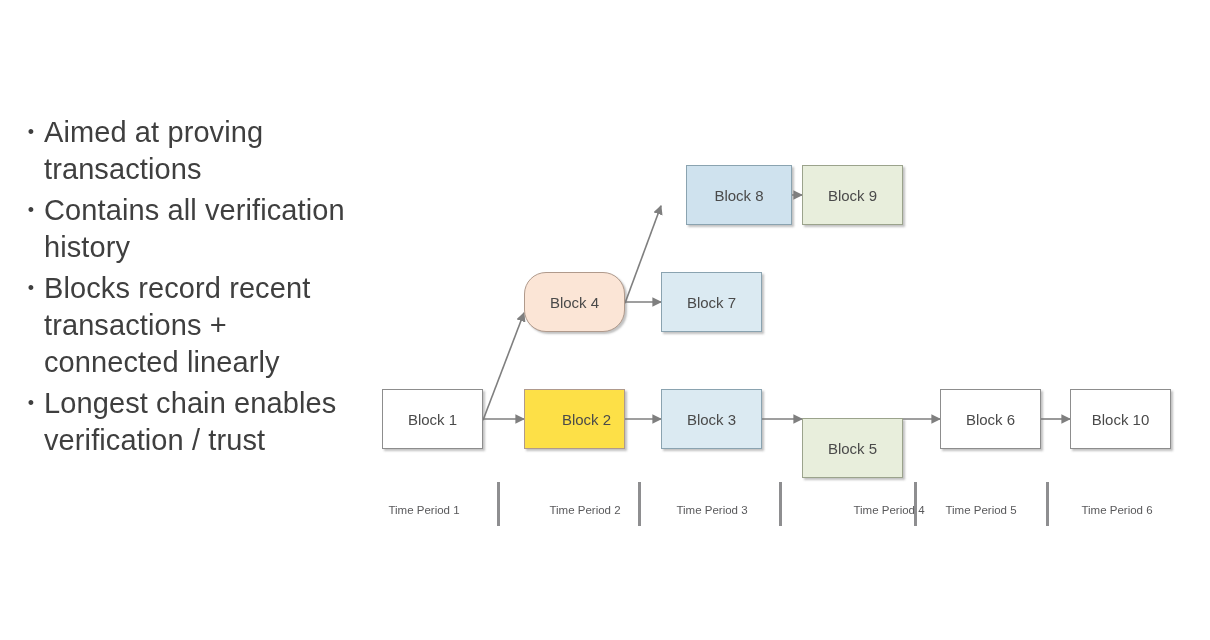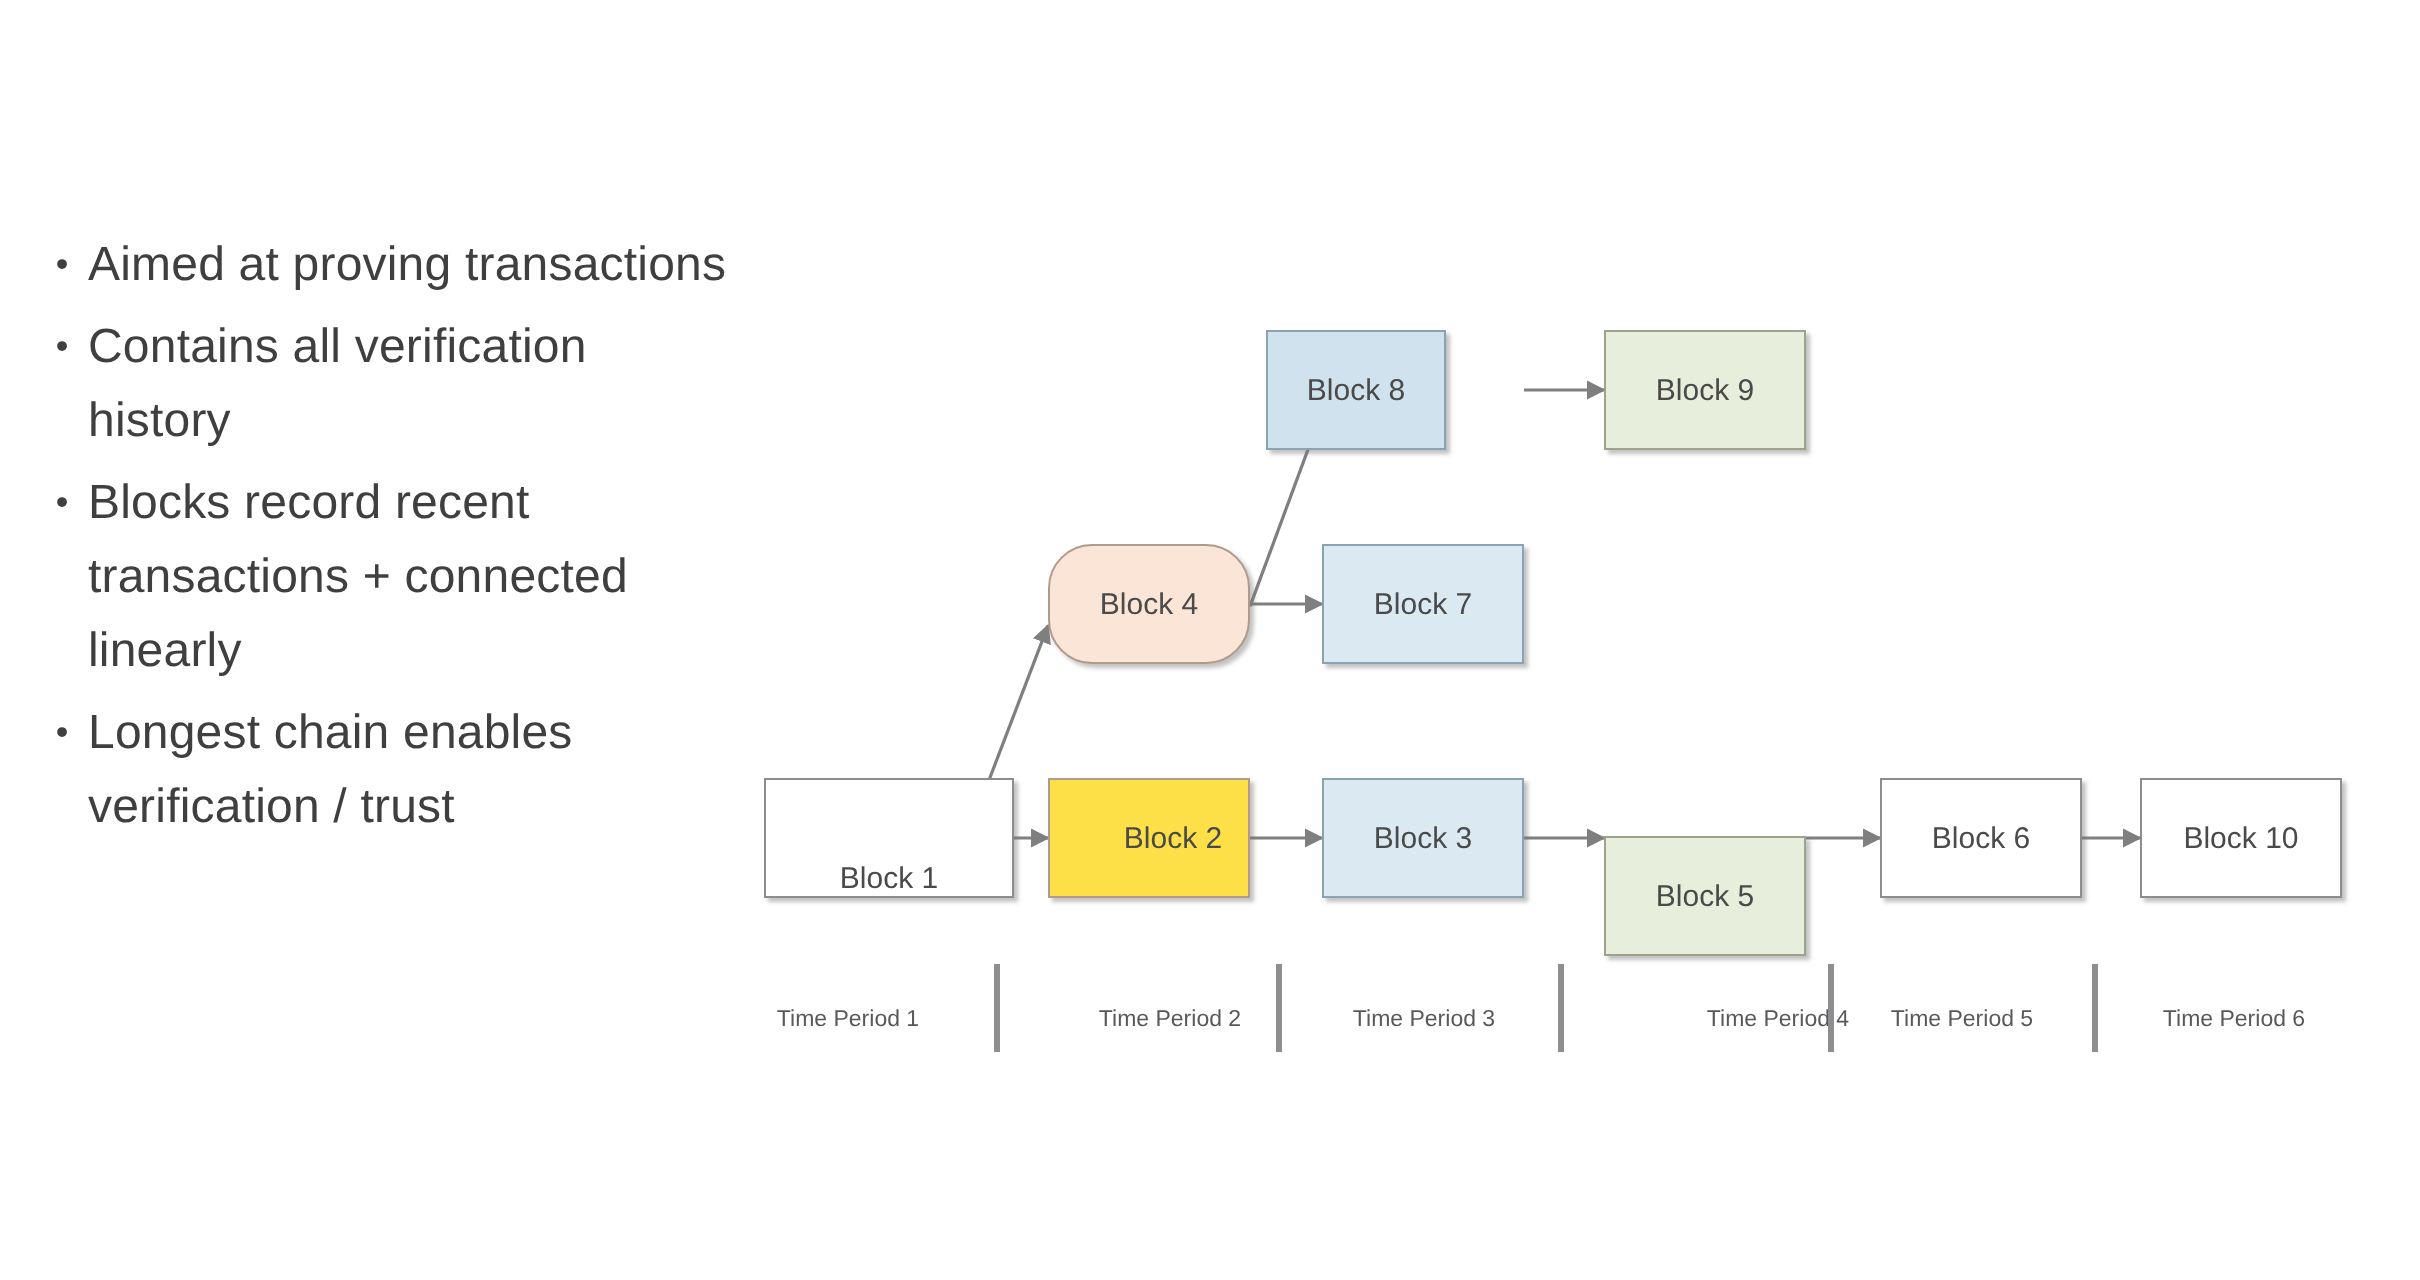--- a/index.html
+++ b/index.html
@@ -31,21 +31,21 @@
   .bullet-mark {
     width: 26px;
     flex: 0 0 26px;
     text-align: center;
     font-size: 18px;
     line-height: 37px;
     color: #3f3f3f;
   }
   .bullet-text {
     flex: 1 1 auto;
-    font-size: 24px;
+    font-size: 29px;
     line-height: 37px;
     color: #3f3f3f;
     letter-spacing: 0.1px;
   }
 
   
   #diagram {
     position: absolute;
     left: 0;
     top: 0;
@@ -135,21 +135,21 @@
         <line x1="625" y1="419" x2="661" y2="419" stroke="#7f7f7f" stroke-width="1.6" marker-end="url(#ah)"></line>
         <line x1="762" y1="419" x2="802" y2="419" stroke="#7f7f7f" stroke-width="1.6" marker-end="url(#ah)"></line>
         <line x1="903" y1="419" x2="940" y2="419" stroke="#7f7f7f" stroke-width="1.6" marker-end="url(#ah)"></line>
         <line x1="1041" y1="419" x2="1070" y2="419" stroke="#7f7f7f" stroke-width="1.6" marker-end="url(#ah)"></line>
         <line x1="483" y1="420.2" x2="524" y2="312.8" stroke="#7f7f7f" stroke-width="1.6" marker-end="url(#ah)"></line>
         <line x1="625" y1="302" x2="661" y2="302" stroke="#7f7f7f" stroke-width="1.6" marker-end="url(#ah)"></line>
         <line x1="625" y1="303.2" x2="661" y2="205.8" stroke="#7f7f7f" stroke-width="1.6" marker-end="url(#ah)"></line>
         <line x1="762" y1="195" x2="802" y2="195" stroke="#7f7f7f" stroke-width="1.6" marker-end="url(#ah)"></line>
       </svg>
     <div id="block-layer">
-        <div class="block" style="left: 382px; top: 389px; width: 125px; height: 60px; background: rgb(255, 255, 255); border-color: rgb(141, 141, 141); align-items: flex-end;">
+        <div class="block" style="left: 382px; top: 389px; width: 101px; height: 60px; background: rgb(255, 255, 255); border-color: rgb(141, 141, 141);">
           <span class="block-label">Block 1</span>
         </div>
         <div class="block" style="left: 524px; top: 389px; width: 101px; height: 60px; background: #fde047; border-color: rgb(176, 154, 140); padding-left: 24px;">
           <span class="block-label">Block 2</span>
         </div>
         <div class="block" style="left: 661px; top: 389px; width: 101px; height: 60px; background: rgb(219, 234, 242); border-color: rgb(138, 163, 176);">
           <span class="block-label">Block 3</span>
         </div>
         <div class="block" style="left: 802px; top: 389px; width: 101px; height: 60px; background: rgb(232, 238, 220); border-color: rgb(155, 163, 140); margin-top: 29px;">
           <span class="block-label">Block 5</span>
@@ -159,21 +159,21 @@
         </div>
         <div class="block" style="left: 1070px; top: 389px; width: 101px; height: 60px; background: rgb(255, 255, 255); border-color: rgb(141, 141, 141);">
           <span class="block-label">Block 10</span>
         </div>
         <div class="block" style="left: 524px; top: 272px; width: 101px; height: 60px; background: rgb(251, 229, 214); border-color: rgb(176, 154, 140); border-radius: 22px;">
           <span class="block-label">Block 4</span>
         </div>
         <div class="block" style="left: 661px; top: 272px; width: 101px; height: 60px; background: rgb(219, 234, 242); border-color: rgb(138, 163, 176);">
           <span class="block-label">Block 7</span>
         </div>
-        <div class="block" style="left: 633px; top: 165px; width: 90px; height: 60px; background: rgb(207, 226, 238); border-color: rgb(138, 163, 176);">
+        <div class="block" style="left: 686px; top: 165px; width: 106px; height: 60px; background: rgb(207, 226, 238); border-color: rgb(138, 163, 176);">
           <span class="block-label">Block 8</span>
         </div>
         <div class="block" style="left: 802px; top: 165px; width: 101px; height: 60px; background: rgb(232, 238, 220); border-color: rgb(155, 163, 140);">
           <span class="block-label">Block 9</span>
         </div>
       </div>
     <div id="timeline-layer">
         <div class="tp-label" style="left: 424px;">Time Period 1</div>
         <div class="tp-label" style="left: 566px; margin-left: 19px;">Time Period 2</div>
         <div class="tp-label" style="left: 712px;">Time Period 3</div>

